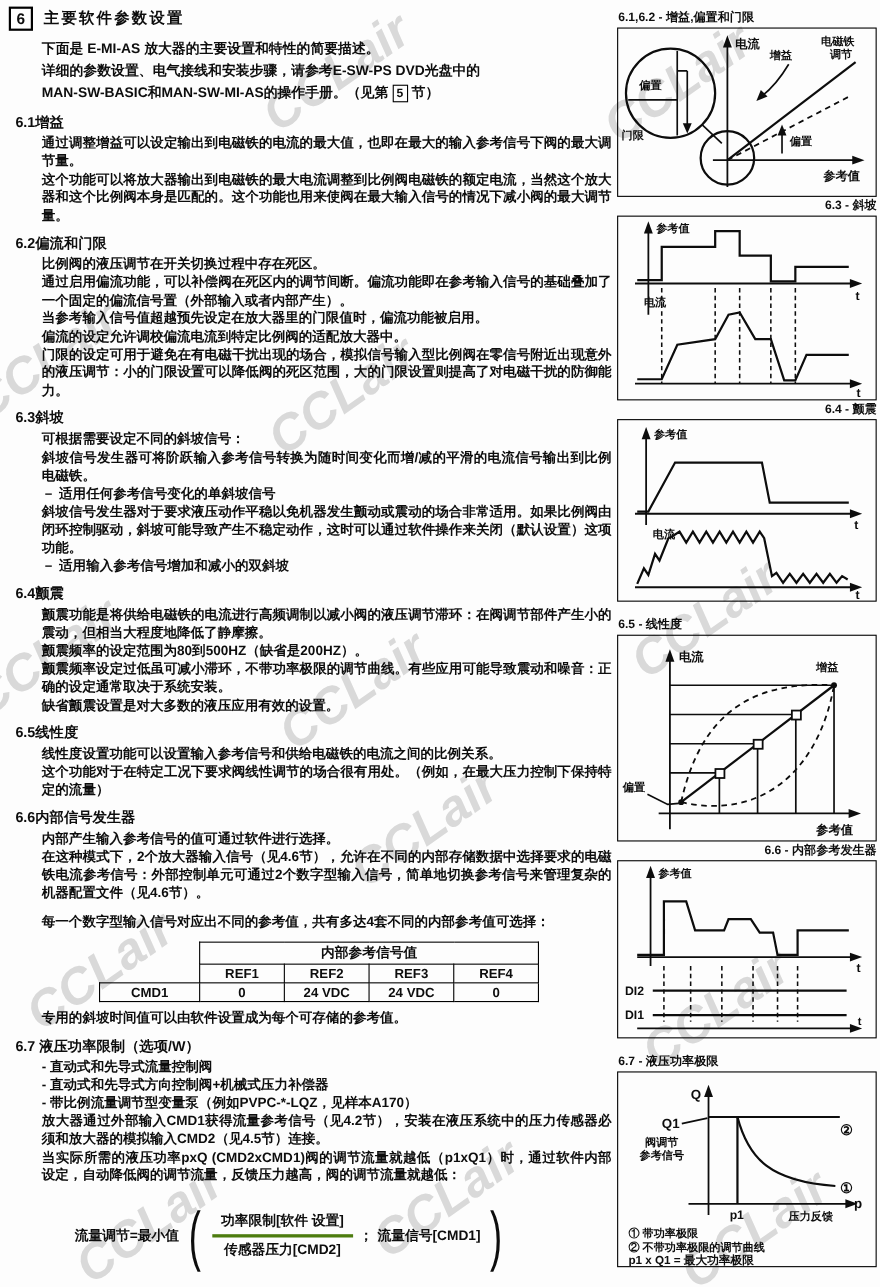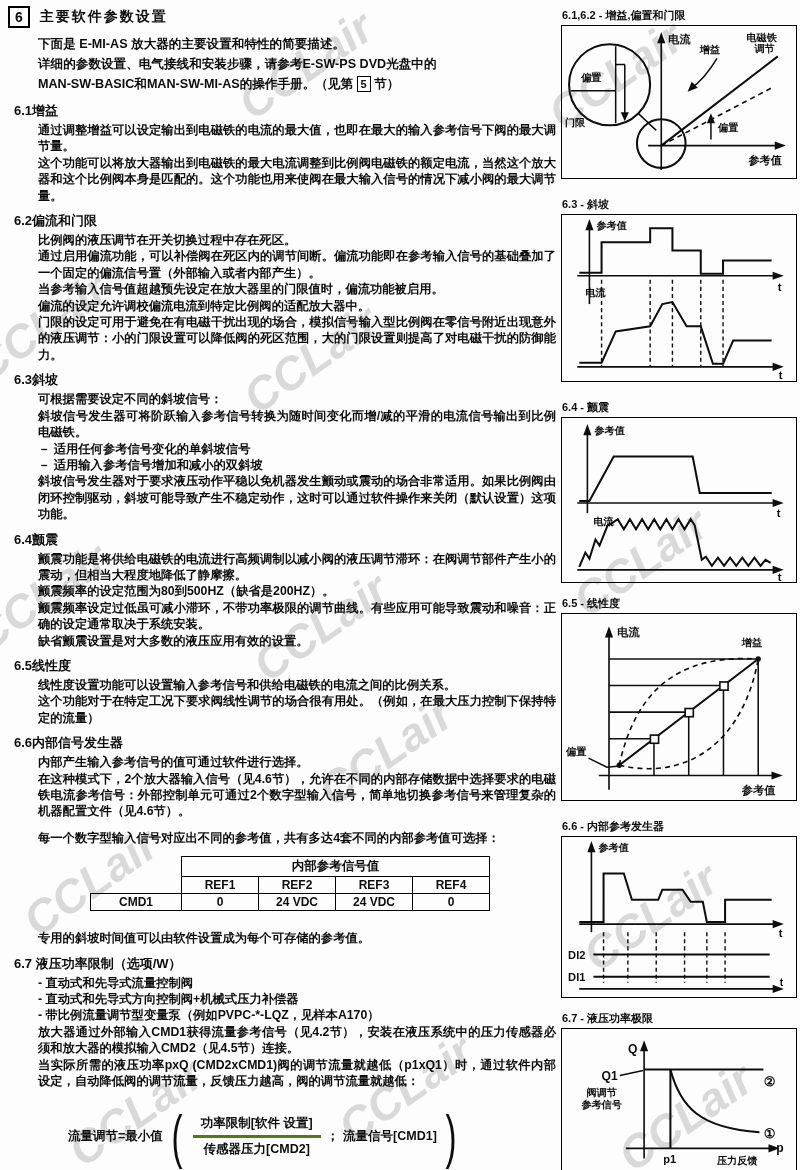--- a/index.html
+++ b/index.html
@@ -12,37 +12,37 @@
   .leftcol{position:absolute;z-index:1;left:8px;top:4px;width:548px;}
   .titlerow{display:flex;align-items:center;gap:10px;margin:2px 0 6px 0;}
   .numbox{display:inline-block;border:2px solid #000;padding:0 5px;font-size:14px;line-height:18px;}
   .numbox.small{border-width:1.5px;padding:0 3px;font-size:11px;line-height:14px;}
   .h1{font-size:14px;letter-spacing:2px;}
   .intro{margin:0 0 2px 30px;font-size:12.6px;line-height:20px;}
   .sech{font-size:13px;margin:8px 0 2px 6px;}
   .secbody{margin:0 0 0 30px;font-size:12.3px;line-height:16.4px;text-align:justify;}
   .secbody p{margin:0;}
   
-  .reftable{border-collapse:collapse;margin:10px 0 19px 82px;}
+  .reftable{border-collapse:collapse;margin:10px 0 6px 82px;}
   .reftable td{border:1.5px solid #000;text-align:center;font-size:12px;padding:1px 4px;}
   .reftable td.blank{border:none;}
   .reftable td.lab{width:82px;text-align:center;}
   .reftable td.val{width:68px;font-weight:bold;}
   .reftable td.ttl{font-size:12.5px;}
   
   .formula{display:flex;align-items:center;gap:4px;margin:22px 0 0 60px;font-size:12.5px;}
   .paren{font-size:60px;font-weight:normal;line-height:.85;transform:scaleX(.55);}
   .frac{text-align:center;font-size:12.5px;margin:0 2px;}
   .frac .num{padding:0 8px 3px;border-bottom:3px solid #4d7c0f;}
   .frac .den{padding-top:3px;}
   
   .rightcol{position:absolute;z-index:1;left:561px;top:8px;width:236px;}
   .dgt{font-size:11px;margin:0 0 2px 1px;white-space:nowrap;}
   .dgb{border:1.5px solid #000;margin-bottom:0;}
-  .dgt.sp12{margin-top:18px;}
+  .dgt.sp12{margin-top:0;text-align:right;}
   .dgt.sp14{margin-top:13px;}
   svg{display:block;}
   svg text{font-family:"Liberation Sans",sans-serif;font-weight:bold;fill:#0d0d0d;}
   .ln{stroke:#0d0d0d;stroke-width:2;fill:none;}
   .ln15{stroke:#0d0d0d;stroke-width:1.5;fill:none;}
   .ax{stroke:#0d0d0d;stroke-width:1.6;fill:none;}
   .dash{stroke:#0d0d0d;stroke-width:1.6;fill:none;stroke-dasharray:5 4;}
   .dash2{stroke:#0d0d0d;stroke-width:1.4;fill:none;stroke-dasharray:4 3;}
   .ah{fill:#0d0d0d;stroke:none;}
   .sq{fill:#fff;stroke:#0d0d0d;stroke-width:1.6;}
@@ -92,22 +92,22 @@
       <p>当参考输入信号值超越预先设定在放大器里的门限值时，偏流功能被启用。</p>
       <p>偏流的设定允许调校偏流电流到特定比例阀的适配放大器中。</p>
       <p>门限的设定可用于避免在有电磁干扰出现的场合，模拟信号输入型比例阀在零信号附近出现意外的液压调节：小的门限设置可以降低阀的死区范围，大的门限设置则提高了对电磁干扰的防御能力。</p>
     </div>
 
     <div class="sech">6.3斜坡</div>
     <div class="secbody">
       <p>可根据需要设定不同的斜坡信号：</p>
       <p>斜坡信号发生器可将阶跃输入参考信号转换为随时间变化而增/减的平滑的电流信号输出到比例电磁铁。</p>
       <p>－  适用任何参考信号变化的单斜坡信号</p>
+      <p>斜坡信号发生器对于要求液压动作平稳以免机器发生颤动或震动的场合非常适用。如果比例阀由闭环控制驱动，斜坡可能导致产生不稳定动作，这时可以通过软件操作来关闭（默认设置）这项功能。</p>
       <p>－  适用输入参考信号增加和减小的双斜坡</p>
-      <p>斜坡信号发生器对于要求液压动作平稳以免机器发生颤动或震动的场合非常适用。如果比例阀由闭环控制驱动，斜坡可能导致产生不稳定动作，这时可以通过软件操作来关闭（默认设置）这项功能。</p>
     </div>
 
     <div class="sech">6.4颤震</div>
     <div class="secbody">
       <p>颤震功能是将供给电磁铁的电流进行高频调制以减小阀的液压调节滞环：在阀调节部件产生小的震动，但相当大程度地降低了静摩擦。</p>
       <p>颤震频率的设定范围为80到500HZ（缺省是200HZ）。</p>
       <p>颤震频率设定过低虽可减小滞环，不带功率极限的调节曲线。有些应用可能导致震动和噪音：正确的设定通常取决于系统安装。</p>
       <p>缺省颤震设置是对大多数的液压应用有效的设置。</p>
     </div>
 

